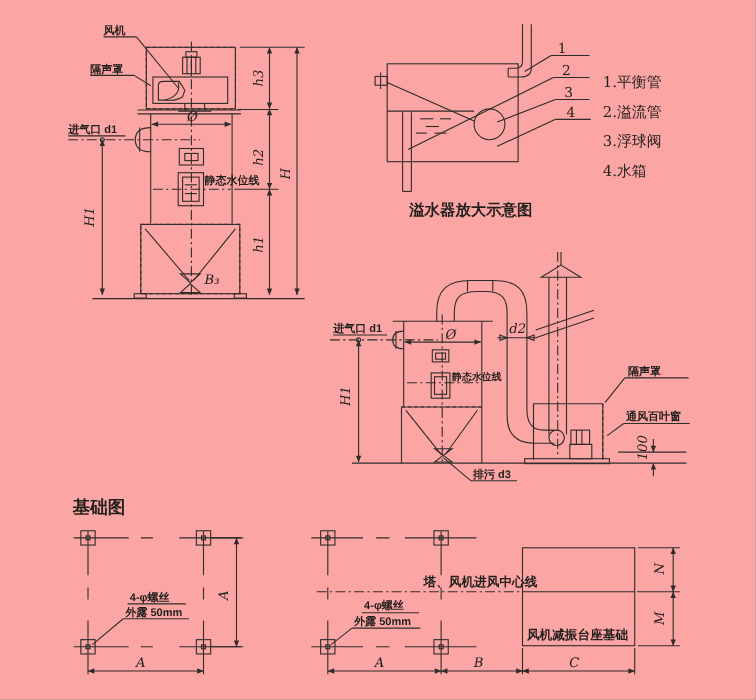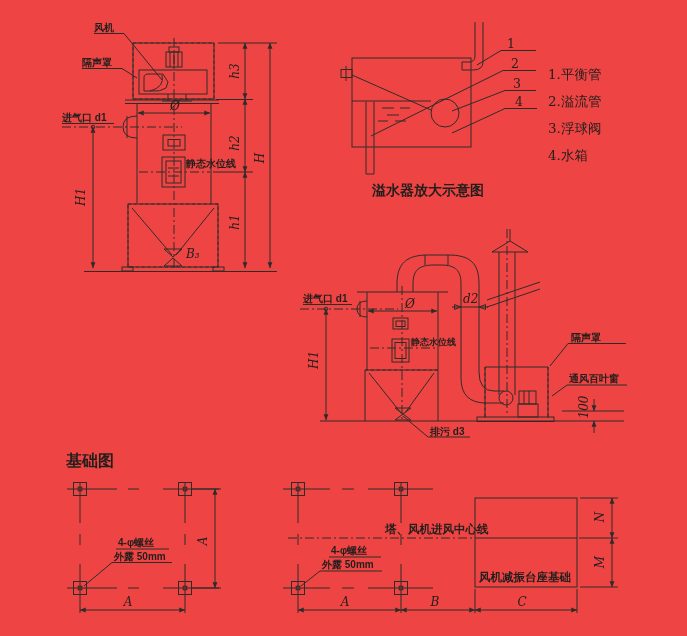--- a/index.html
+++ b/index.html
@@ -1,17 +1,17 @@
 <!DOCTYPE html>
 <html><head>
 <meta charset="utf-8">
 <style>
   html,body{margin:0;padding:0;}
   body{background:#888;}
-  #page{position:relative;width:687px;height:636px;background:#ef4444;overflow:hidden;
+  #page{position:relative;width:687px;height:636px;background:#fca5a5;overflow:hidden;
         font-family:"Liberation Sans",sans-serif;}
   svg{position:absolute;left:0;top:0;}
   .ln line,.ln path,.ln rect,.ln circle,.ln polyline{stroke:#2e2c29;fill:none;stroke-width:1;}
   .th{stroke-width:1.8;}
   .thin{stroke-width:.7;}
   .hatch{stroke-width:4.2;stroke-dasharray:3.2 2.6;opacity:.92;}
   .dd{stroke-dasharray:9 3 2 3;}
   .dm{marker-start:url(#arw);marker-end:url(#arw);}
   .me{marker-end:url(#arw);}
   .fil{fill:#2e2c29;stroke:none;}

